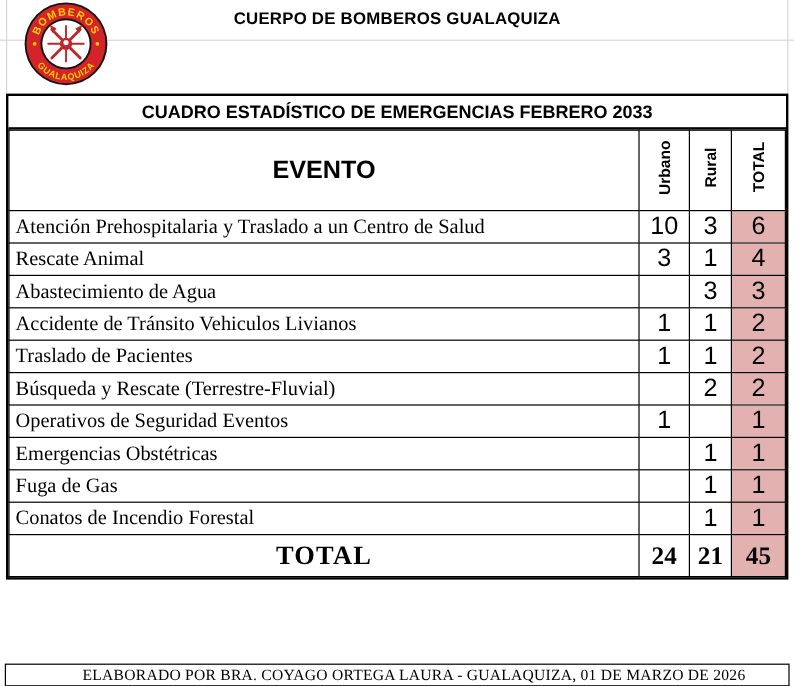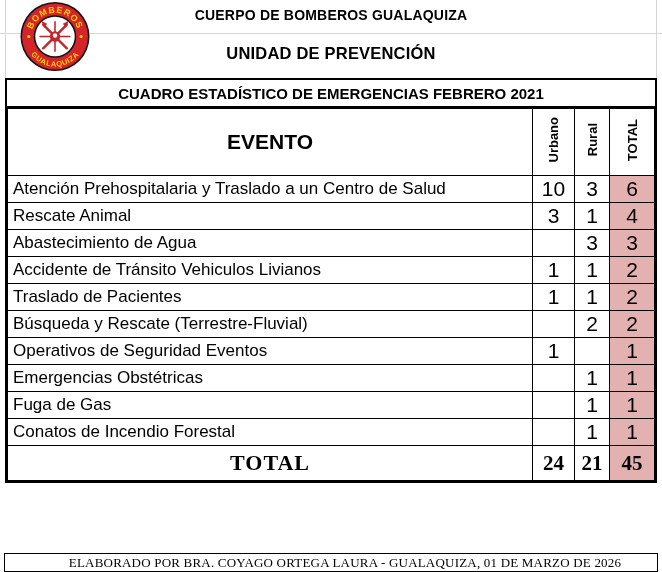--- a/index.html
+++ b/index.html
@@ -45,21 +45,21 @@
   }
   th.h-vert { height:67px; vertical-align:middle; text-align:center; background:#fff; }
   th.h-vert .vtext {
     display:inline-block; writing-mode:vertical-rl; transform:rotate(180deg);
     font-size:13px; font-weight:bold; font-family:"Liberation Sans", sans-serif;
     line-height:1; padding:2px 0;
   }
   .col-total { background:#e3b1b0; }
 
   td.event {
-    height:27px; padding-left:5px; font-family:Liberation Sans, sans-serif;
+    height:27px; padding-left:5px; font-family:Liberation Serif, serif;
     font-size:17px; vertical-align:middle;
   }
   td.num {
     height:27px; text-align:center; font-family:Liberation Sans, sans-serif;
     font-size:21px; vertical-align:middle;
   }
   tr.total-row td { height:35px; vertical-align:middle; }
   td.total-label {
     text-align:center; font-family:"Liberation Serif", serif;
     font-size:22px; font-weight:bold; letter-spacing:1px;
@@ -78,21 +78,20 @@
 </head>
 <body>
 
 <div id="canvas">
 
   <div class="gl-h"></div>
   <div class="gl-v-left"></div>
   <div class="gl-v-right"></div>
 
   <div class="org-title">CUERPO DE BOMBEROS GUALAQUIZA</div>
-  <div class="unit-subtitle">UNIDAD DE PREVENCIÓN</div>
 
   <svg class="logo" viewBox="0 0 72 72" xmlns="http://www.w3.org/2000/svg">
     <circle cx="36" cy="36" r="35" fill="#151515"></circle>
     <circle cx="36" cy="36" r="33.4" fill="#d42429"></circle>
     <circle cx="36" cy="36" r="21.6" fill="#151515"></circle>
     <circle cx="36" cy="36" r="20" fill="#ffffff"></circle>
     <g stroke="#c0262c" stroke-width="2.4" stroke-linecap="round">
       <line x1="24" y1="24" x2="48" y2="48"></line>
       <line x1="48" y1="24" x2="24" y2="48"></line>
       <line x1="36" y1="21" x2="36" y2="51" stroke-width="1.6"></line>
@@ -110,21 +109,21 @@
       <textPath href="#arcTop" startOffset="50%" text-anchor="middle">BOMBEROS</textPath>
     </text>
     <text font-family="Liberation Sans, sans-serif" font-size="7.6" font-weight="bold" fill="#ffd200" letter-spacing="0.6">
       <textPath href="#arcBottom" startOffset="50%" text-anchor="middle">GUALAQUIZA</textPath>
     </text>
     <circle cx="9.5" cy="36" r="1.6" fill="#ffd200"></circle>
     <circle cx="62.5" cy="36" r="1.6" fill="#ffd200"></circle>
   </svg>
 
   <div class="main-table">
-    <div class="t-title">CUADRO ESTADÍSTICO DE EMERGENCIAS FEBRERO 2021</div>
+    <div class="t-title">CUADRO ESTADÍSTICO DE EMERGENCIAS FEBRERO 2033</div>
     <table>
       <colgroup>
         <col class="c-evento">
           <col class="c-urbano">
           <col class="c-rural">
           <col class="c-total">
       </colgroup>
       <tbody>
           <tr>
         <th class="h-evento">EVENTO</th>

